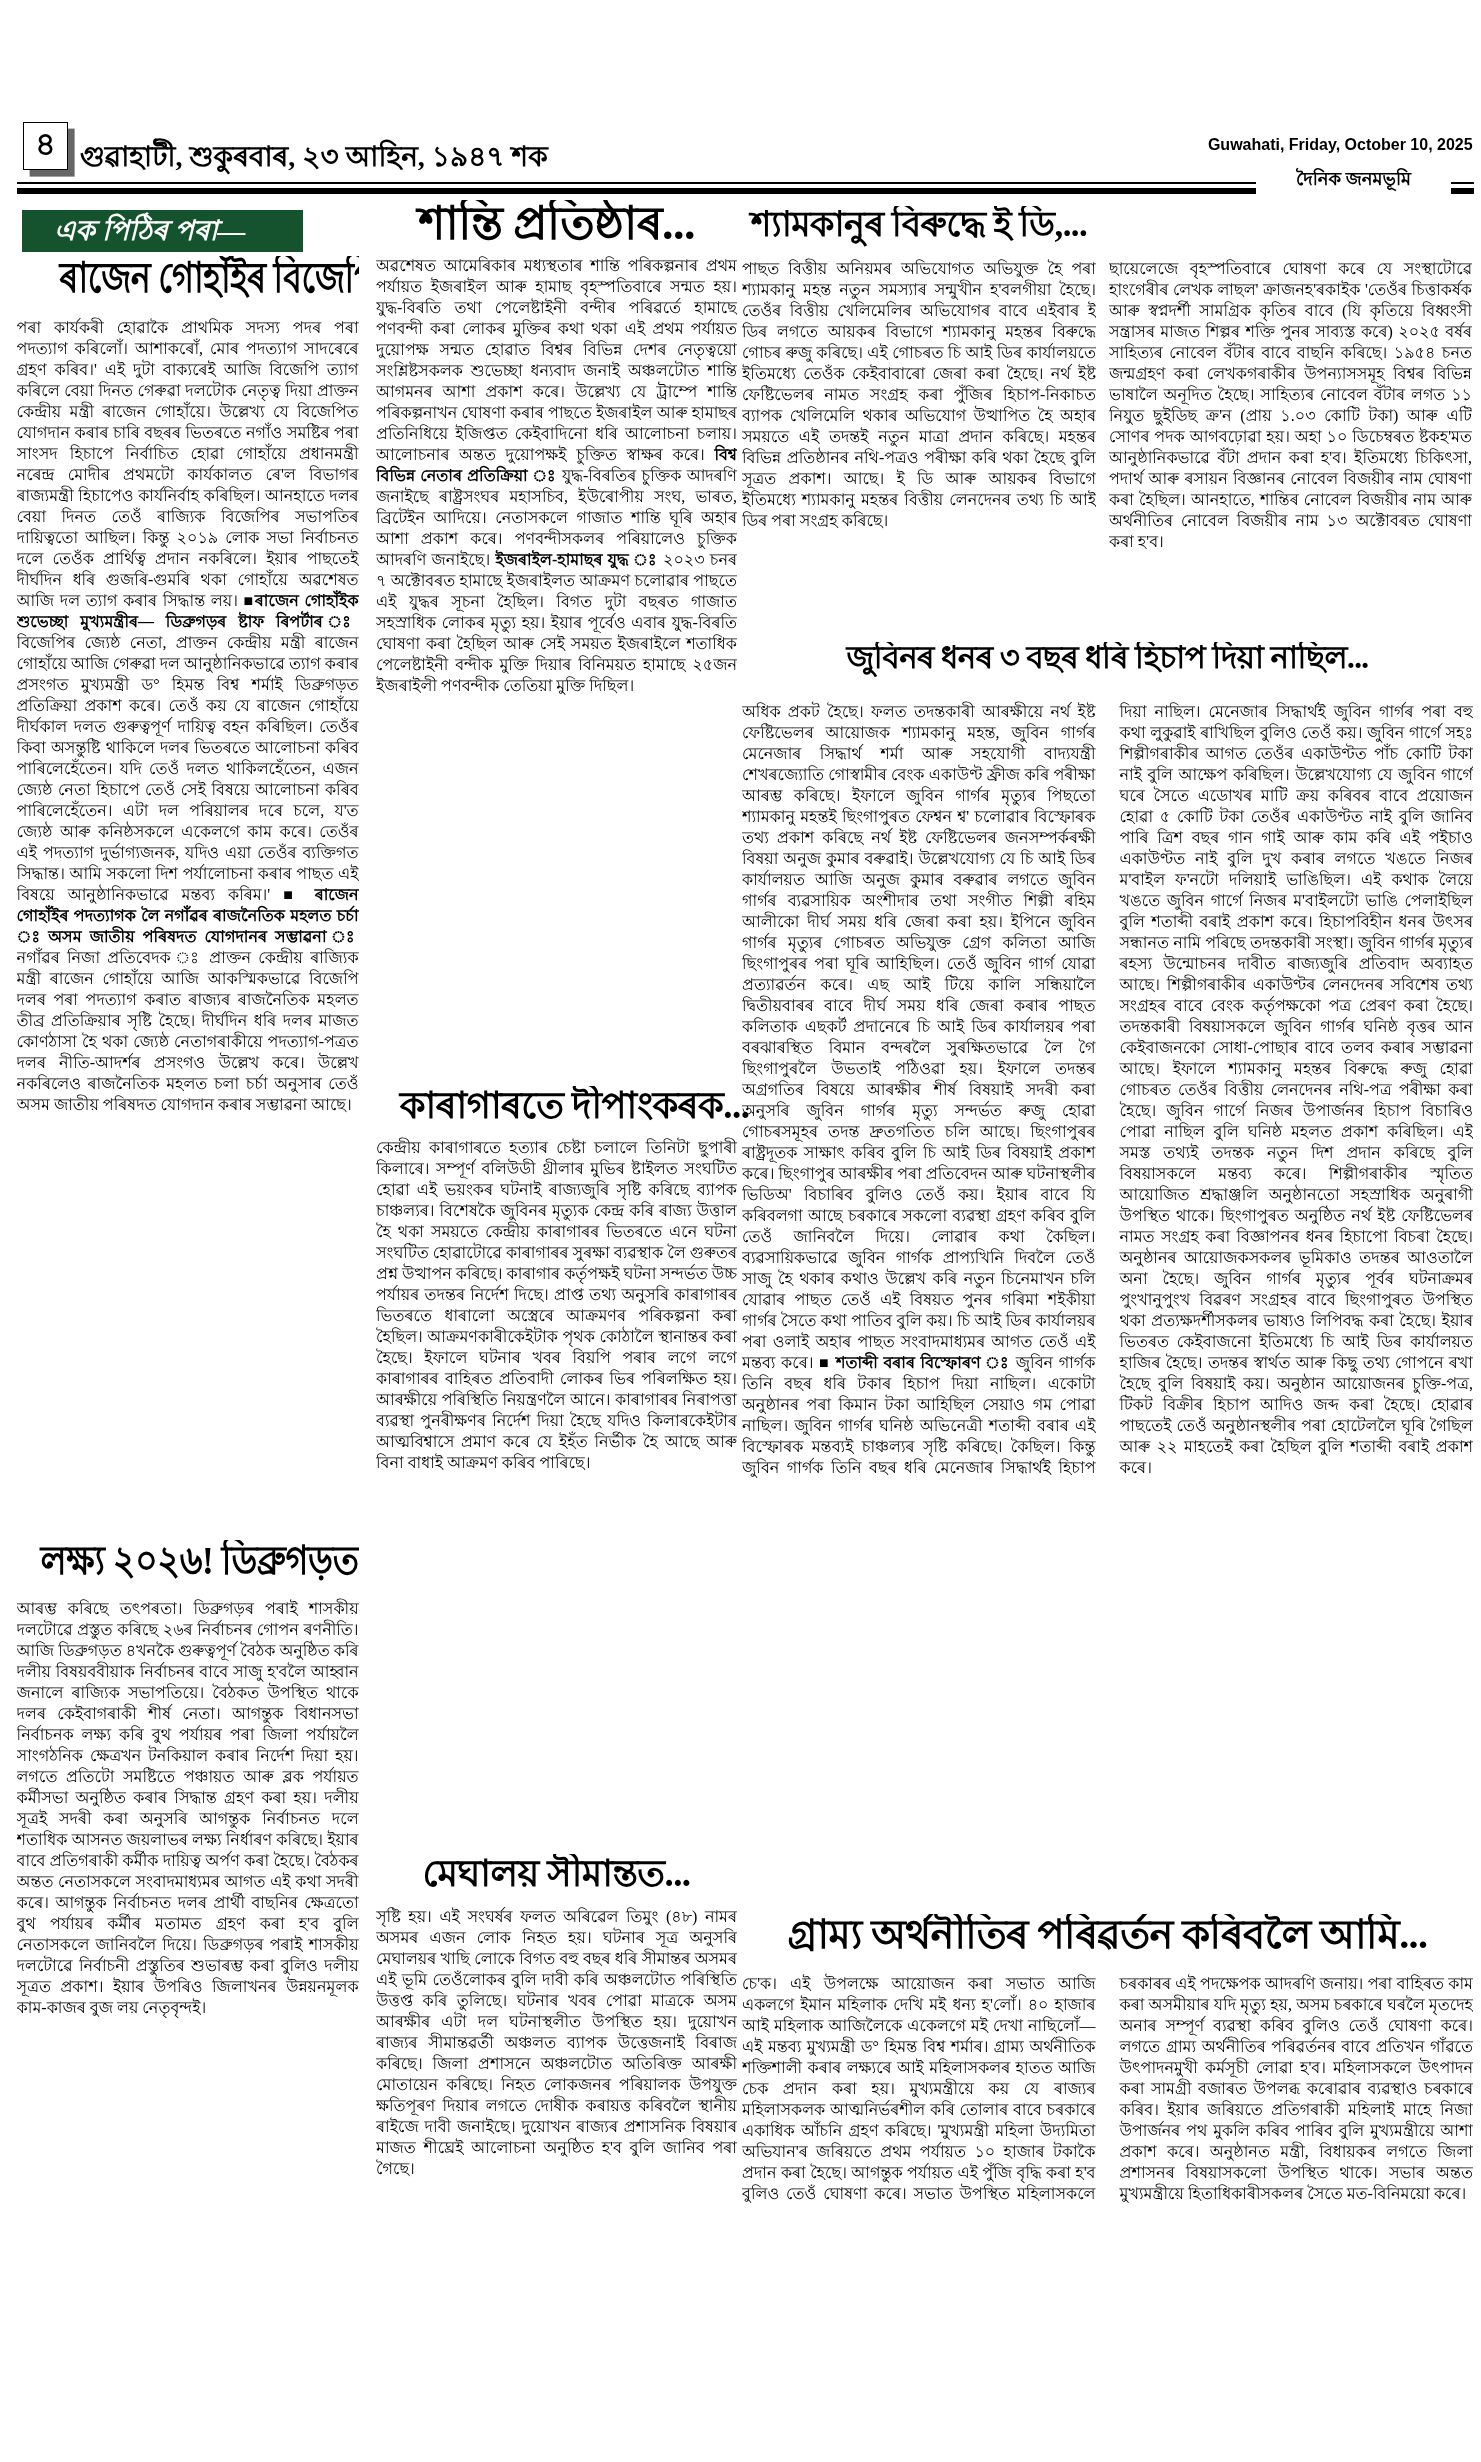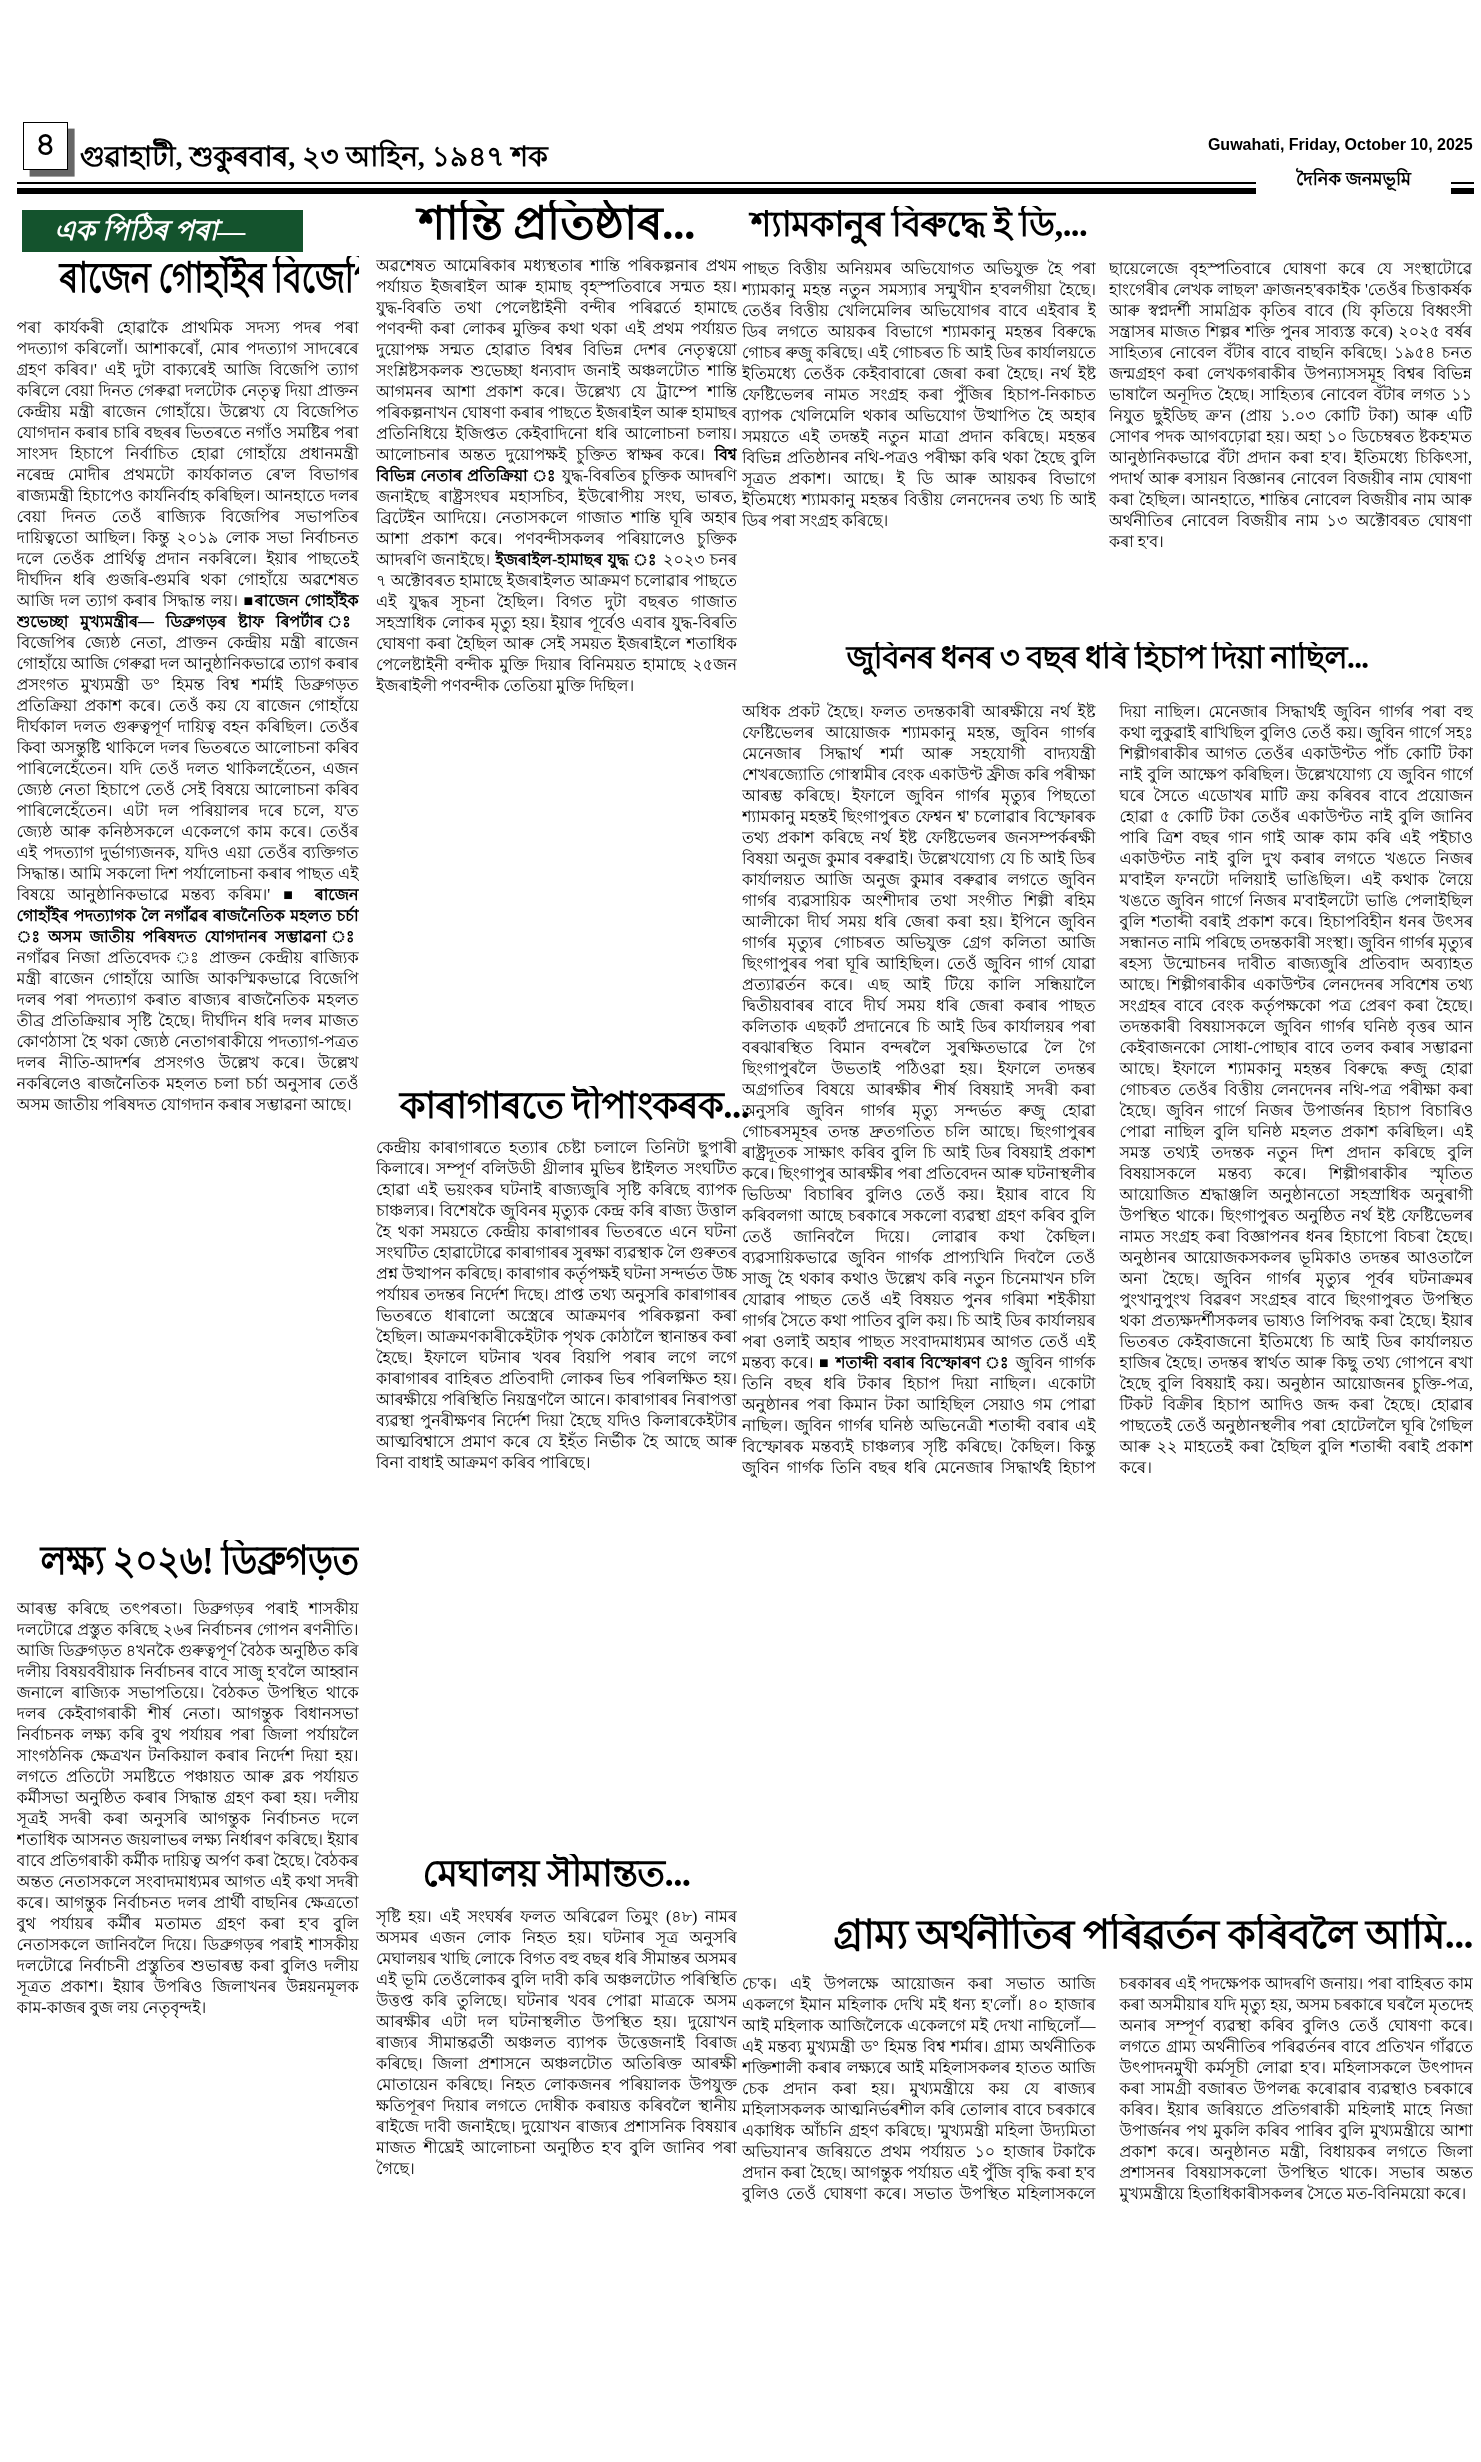--- a/index.html
+++ b/index.html
@@ -78,19 +78,19 @@
   </div>
   <div class="abs body-text" style="left:742px;top:258px;width:354px;height:381px;"><span>পাছত বিত্তীয় অনিয়মৰ অভিযোগত অভিযুক্ত হৈ পৰা শ্যামকানু মহন্ত নতুন সমস্যাৰ সন্মুখীন হ'বলগীয়া হৈছে। তেওঁৰ বিত্তীয় খেলিমেলিৰ অভিযোগৰ বাবে এইবাৰ ই ডিৰ লগতে আয়কৰ বিভাগে শ্যামকানু মহন্তৰ বিৰুদ্ধে গোচৰ ৰুজু কৰিছে। এই গোচৰত চি আই ডিৰ কাৰ্যালয়তে ইতিমধ্যে তেওঁক কেইবাবাৰো জেৰা কৰা হৈছে। নৰ্থ ইষ্ট ফেষ্টিভেলৰ নামত সংগ্ৰহ কৰা পুঁজিৰ হিচাপ-নিকাচত ব্যাপক খেলিমেলি থকাৰ অভিযোগ উত্থাপিত হৈ অহাৰ সময়তে এই তদন্তই নতুন মাত্ৰা প্ৰদান কৰিছে। মহন্তৰ বিভিন্ন প্ৰতিষ্ঠানৰ নথি-পত্ৰও পৰীক্ষা কৰি থকা হৈছে বুলি সূত্ৰত প্ৰকাশ। আছে। ই ডি আৰু আয়কৰ বিভাগে ইতিমধ্যে শ্যামকানু মহন্তৰ বিত্তীয় লেনদেনৰ তথ্য চি আই ডিৰ পৰা সংগ্ৰহ কৰিছে। </span></div>
 
   <div class="abs body-text" style="left:1109px;top:258px;width:363px;height:381px;"><span>ছায়েলেজে বৃহস্পতিবাৰে ঘোষণা কৰে যে সংস্থাটোৱে হাংগেৰীৰ লেখক লাছল' ক্ৰাজনহ'ৰকাইক 'তেওঁৰ চিত্তাকৰ্ষক আৰু স্বপ্নদৰ্শী সামগ্ৰিক কৃতিৰ বাবে (যি কৃতিয়ে বিধ্বংসী সন্ত্ৰাসৰ মাজত শিল্পৰ শক্তি পুনৰ সাব্যস্ত কৰে) ২০২৫ বৰ্ষৰ সাহিত্যৰ নোবেল বঁটাৰ বাবে বাছনি কৰিছে। ১৯৫৪ চনত জন্মগ্ৰহণ কৰা লেখকগৰাকীৰ উপন্যাসসমূহ বিশ্বৰ বিভিন্ন ভাষালৈ অনূদিত হৈছে। সাহিত্যৰ নোবেল বঁটাৰ লগত ১১ নিযুত ছুইডিছ ক্ৰ'ন (প্ৰায় ১.০৩ কোটি টকা) আৰু এটি সোণৰ পদক আগবঢ়োৱা হয়। অহা ১০ ডিচেম্বৰত ষ্টকহ'মত আনুষ্ঠানিকভাৱে বঁটা প্ৰদান কৰা হ'ব। ইতিমধ্যে চিকিৎসা, পদাৰ্থ আৰু ৰসায়ন বিজ্ঞানৰ নোবেল বিজয়ীৰ নাম ঘোষণা কৰা হৈছিল। আনহাতে, শান্তিৰ নোবেল বিজয়ীৰ নাম আৰু অৰ্থনীতিৰ নোবেল বিজয়ীৰ নাম ১৩ অক্টোবৰত ঘোষণা কৰা হ'ব। </span></div>
 
   <div class="abs headline" style="left:742px;top:642px;width:731px;height:55px;font-size:31px;">
     <span class="fit" style="display: inline-block; white-space: nowrap;">জুবিনৰ ধনৰ ৩ বছৰ ধৰি হিচাপ দিয়া নাছিল...</span>
   </div>
   <div class="abs body-text two-col" style="left:742px;top:701px;width:731px;height:1202px;"><span>অধিক প্ৰকট হৈছে। ফলত তদন্তকাৰী আৰক্ষীয়ে নৰ্থ ইষ্ট ফেষ্টিভেলৰ আয়োজক শ্যামকানু মহন্ত, জুবিন গাৰ্গৰ মেনেজাৰ সিদ্ধাৰ্থ শৰ্মা আৰু সহযোগী বাদ্যযন্ত্ৰী শেখৰজ্যোতি গোস্বামীৰ বেংক একাউণ্ট ফ্ৰীজ কৰি পৰীক্ষা আৰম্ভ কৰিছে। ইফালে জুবিন গাৰ্গৰ মৃত্যুৰ পিছতো শ্যামকানু মহন্তই ছিংগাপুৰত ফেশ্বন শ্ব' চলোৱাৰ বিস্ফোৰক তথ্য প্ৰকাশ কৰিছে নৰ্থ ইষ্ট ফেষ্টিভেলৰ জনসম্পৰ্কৰক্ষী বিষয়া অনুজ কুমাৰ বৰুৱাই। উল্লেখযোগ্য যে চি আই ডিৰ কাৰ্যালয়ত আজি অনুজ কুমাৰ বৰুৱাৰ লগতে জুবিন গাৰ্গৰ ব্যৱসায়িক অংশীদাৰ তথা সংগীত শিল্পী ৰহিম আলীকো দীৰ্ঘ সময় ধৰি জেৰা কৰা হয়। </span><span>ইপিনে জুবিন গাৰ্গৰ মৃত্যুৰ গোচৰত অভিযুক্ত গ্ৰেগ কলিতা আজি ছিংগাপুৰৰ পৰা ঘূৰি আহিছিল। তেওঁ জুবিন গাৰ্গ যোৱা প্ৰত্যাৱৰ্তন কৰে। এছ আই টিয়ে কালি সন্ধিয়ালৈ দ্বিতীয়বাৰৰ বাবে দীৰ্ঘ সময় ধৰি জেৰা কৰাৰ পাছত কলিতাক এছকৰ্ট প্ৰদানেৰে চি আই ডিৰ কাৰ্যালয়ৰ পৰা বৰঝাৰস্থিত বিমান বন্দৰলৈ সুৰক্ষিতভাৱে লৈ গৈ ছিংগাপুৰলৈ উভতাই পঠিওৱা হয়। </span><span>ইফালে তদন্তৰ অগ্ৰগতিৰ বিষয়ে আৰক্ষীৰ শীৰ্ষ বিষয়াই সদৰী কৰা অনুসৰি জুবিন গাৰ্গৰ মৃত্যু সন্দৰ্ভত ৰুজু হোৱা গোচৰসমূহৰ তদন্ত দ্ৰুতগতিত চলি আছে। ছিংগাপুৰৰ ৰাষ্ট্ৰদূতক সাক্ষাৎ কৰিব বুলি চি আই ডিৰ বিষয়াই প্ৰকাশ কৰে। ছিংগাপুৰ আৰক্ষীৰ পৰা প্ৰতিবেদন আৰু ঘটনাস্থলীৰ ভিডিঅ' বিচাৰিব বুলিও তেওঁ কয়। ইয়াৰ বাবে যি কৰিবলগা আছে চৰকাৰে সকলো ব্যৱস্থা গ্ৰহণ কৰিব বুলি তেওঁ জানিবলৈ দিয়ে। </span><span>লোৱাৰ কথা কৈছিল। ব্যৱসায়িকভাৱে জুবিন গাৰ্গক প্ৰাপ্যখিনি দিবলৈ তেওঁ সাজু হৈ থকাৰ কথাও উল্লেখ কৰি নতুন চিনেমাখন চলি যোৱাৰ পাছত তেওঁ এই বিষয়ত পুনৰ গৰিমা শইকীয়া গাৰ্গৰ সৈতে কথা পাতিব বুলি কয়। চি আই ডিৰ কাৰ্যালয়ৰ পৰা ওলাই অহাৰ পাছত সংবাদমাধ্যমৰ আগত তেওঁ এই মন্তব্য কৰে। </span><span class="bsub">■ শতাব্দী বৰাৰ বিস্ফোৰণ ঃ </span><span>জুবিন গাৰ্গক তিনি বছৰ ধৰি টকাৰ হিচাপ দিয়া নাছিল। একোটা অনুষ্ঠানৰ পৰা কিমান টকা আহিছিল সেয়াও গম পোৱা নাছিল। জুবিন গাৰ্গৰ ঘনিষ্ঠ অভিনেত্ৰী শতাব্দী বৰাৰ এই বিস্ফোৰক মন্তব্যই চাঞ্চল্যৰ সৃষ্টি কৰিছে। কৈছিল। কিন্তু জুবিন গাৰ্গক তিনি বছৰ ধৰি মেনেজাৰ সিদ্ধাৰ্থই হিচাপ দিয়া নাছিল। মেনেজাৰ সিদ্ধাৰ্থই জুবিন গাৰ্গৰ পৰা বহু কথা লুকুৱাই ৰাখিছিল বুলিও তেওঁ কয়। জুবিন গাৰ্গে সহঃ শিল্পীগৰাকীৰ আগত তেওঁৰ একাউণ্টত পাঁচ কোটি টকা নাই বুলি আক্ষেপ কৰিছিল। উল্লেখযোগ্য যে জুবিন গাৰ্গে ঘৰে সৈতে এডোখৰ মাটি ক্ৰয় কৰিবৰ বাবে প্ৰয়োজন হোৱা ৫ কোটি টকা তেওঁৰ একাউণ্টত নাই বুলি জানিব পাৰি ত্ৰিশ বছৰ গান গাই আৰু কাম কৰি এই পইচাও একাউণ্টত নাই বুলি দুখ কৰাৰ লগতে খঙতে নিজৰ ম'বাইল ফ'নটো দলিয়াই ভাঙিছিল। এই কথাক লৈয়ে খঙতে জুবিন গাৰ্গে নিজৰ ম'বাইলটো ভাঙি পেলাইছিল বুলি শতাব্দী বৰাই প্ৰকাশ কৰে। </span><span>হিচাপবিহীন ধনৰ উৎসৰ সন্ধানত নামি পৰিছে তদন্তকাৰী সংস্থা। জুবিন গাৰ্গৰ মৃত্যুৰ ৰহস্য উন্মোচনৰ দাবীত ৰাজ্যজুৰি প্ৰতিবাদ অব্যাহত আছে। শিল্পীগৰাকীৰ একাউণ্টৰ লেনদেনৰ সবিশেষ তথ্য সংগ্ৰহৰ বাবে বেংক কৰ্তৃপক্ষকো পত্ৰ প্ৰেৰণ কৰা হৈছে। তদন্তকাৰী বিষয়াসকলে জুবিন গাৰ্গৰ ঘনিষ্ঠ বৃত্তৰ আন কেইবাজনকো সোধা-পোছাৰ বাবে তলব কৰাৰ সম্ভাৱনা আছে। ইফালে শ্যামকানু মহন্তৰ বিৰুদ্ধে ৰুজু হোৱা গোচৰত তেওঁৰ বিত্তীয় লেনদেনৰ নথি-পত্ৰ পৰীক্ষা কৰা হৈছে। জুবিন গাৰ্গে নিজৰ উপাৰ্জনৰ হিচাপ বিচাৰিও পোৱা নাছিল বুলি ঘনিষ্ঠ মহলত প্ৰকাশ কৰিছিল। এই সমস্ত তথ্যই তদন্তক নতুন দিশ প্ৰদান কৰিছে বুলি বিষয়াসকলে মন্তব্য কৰে। শিল্পীগৰাকীৰ স্মৃতিত আয়োজিত শ্ৰদ্ধাঞ্জলি অনুষ্ঠানতো সহস্ৰাধিক অনুৰাগী উপস্থিত থাকে। </span><span>ছিংগাপুৰত অনুষ্ঠিত নৰ্থ ইষ্ট ফেষ্টিভেলৰ নামত সংগ্ৰহ কৰা বিজ্ঞাপনৰ ধনৰ হিচাপো বিচৰা হৈছে। অনুষ্ঠানৰ আয়োজকসকলৰ ভূমিকাও তদন্তৰ আওতালৈ অনা হৈছে। জুবিন গাৰ্গৰ মৃত্যুৰ পূৰ্বৰ ঘটনাক্ৰমৰ পুংখানুপুংখ বিৱৰণ সংগ্ৰহৰ বাবে ছিংগাপুৰত উপস্থিত থকা প্ৰত্যক্ষদৰ্শীসকলৰ ভাষ্যও লিপিবদ্ধ কৰা হৈছে। ইয়াৰ ভিতৰত কেইবাজনো ইতিমধ্যে চি আই ডিৰ কাৰ্যালয়ত হাজিৰ হৈছে। তদন্তৰ স্বাৰ্থত আৰু কিছু তথ্য গোপনে ৰখা হৈছে বুলি বিষয়াই কয়। অনুষ্ঠান আয়োজনৰ চুক্তি-পত্ৰ, টিকট বিক্ৰীৰ হিচাপ আদিও জব্দ কৰা হৈছে। হোৱাৰ পাছতেই তেওঁ অনুষ্ঠানস্থলীৰ পৰা হোটেললৈ ঘূৰি গৈছিল আৰু ২২ মাহতেই কৰা হৈছিল বুলি শতাব্দী বৰাই প্ৰকাশ কৰে। </span></div>
 
-  <div class="abs headline" style="left:742px;top:1914px;width:731px;height:54px;font-size:40px;text-align:right;">
+  <div class="abs headline" style="left:742px;top:1914px;width:731px;height:54px;font-size:40px;">
     <span class="fit" style="display: inline-block; white-space: nowrap;">গ্ৰাম্য অৰ্থনীতিৰ পৰিৱৰ্তন কৰিবলৈ আমি...</span>
   </div>
   <div class="abs body-text two-col" style="left:742px;top:1973px;width:731px;height:396px;"><span>চে'ক। এই উপলক্ষে আয়োজন কৰা সভাত আজি একলগে ইমান মহিলাক দেখি মই ধন্য হ'লোঁ। ৪০ হাজাৰ আই মহিলাক আজিলৈকে একেলগে মই দেখা নাছিলোঁ— এই মন্তব্য মুখ্যমন্ত্ৰী ড° হিমন্ত বিশ্ব শৰ্মাৰ। গ্ৰাম্য অৰ্থনীতিক শক্তিশালী কৰাৰ লক্ষ্যৰে আই মহিলাসকলৰ হাতত আজি চেক প্ৰদান কৰা হয়। মুখ্যমন্ত্ৰীয়ে কয় যে ৰাজ্যৰ মহিলাসকলক আত্মনিৰ্ভৰশীল কৰি তোলাৰ বাবে চৰকাৰে একাধিক আঁচনি গ্ৰহণ কৰিছে। 'মুখ্যমন্ত্ৰী মহিলা উদ্যমিতা অভিযান'ৰ জৰিয়তে প্ৰথম পৰ্যায়ত ১০ হাজাৰ টকাকৈ প্ৰদান কৰা হৈছে। আগন্তুক পৰ্যায়ত এই পুঁজি বৃদ্ধি কৰা হ'ব বুলিও তেওঁ ঘোষণা কৰে। সভাত উপস্থিত মহিলাসকলে চৰকাৰৰ এই পদক্ষেপক আদৰণি জনায়। </span><span>পৰা বাহিৰত কাম কৰা অসমীয়াৰ যদি মৃত্যু হয়, অসম চৰকাৰে ঘৰলৈ মৃতদেহ অনাৰ সম্পূৰ্ণ ব্যৱস্থা কৰিব বুলিও তেওঁ ঘোষণা কৰে। লগতে গ্ৰাম্য অৰ্থনীতিৰ পৰিৱৰ্তনৰ বাবে প্ৰতিখন গাঁৱতে উৎপাদনমুখী কৰ্মসূচী লোৱা হ'ব। মহিলাসকলে উৎপাদন কৰা সামগ্ৰী বজাৰত উপলব্ধ কৰোৱাৰ ব্যৱস্থাও চৰকাৰে কৰিব। ইয়াৰ জৰিয়তে প্ৰতিগৰাকী মহিলাই মাহে নিজা উপাৰ্জনৰ পথ মুকলি কৰিব পাৰিব বুলি মুখ্যমন্ত্ৰীয়ে আশা প্ৰকাশ কৰে। অনুষ্ঠানত মন্ত্ৰী, বিধায়কৰ লগতে জিলা প্ৰশাসনৰ বিষয়াসকলো উপস্থিত থাকে। সভাৰ অন্তত মুখ্যমন্ত্ৰীয়ে হিতাধিকাৰীসকলৰ সৈতে মত-বিনিময়ো কৰে। </span></div>
 
 </div>
 
 
 </body></html>

